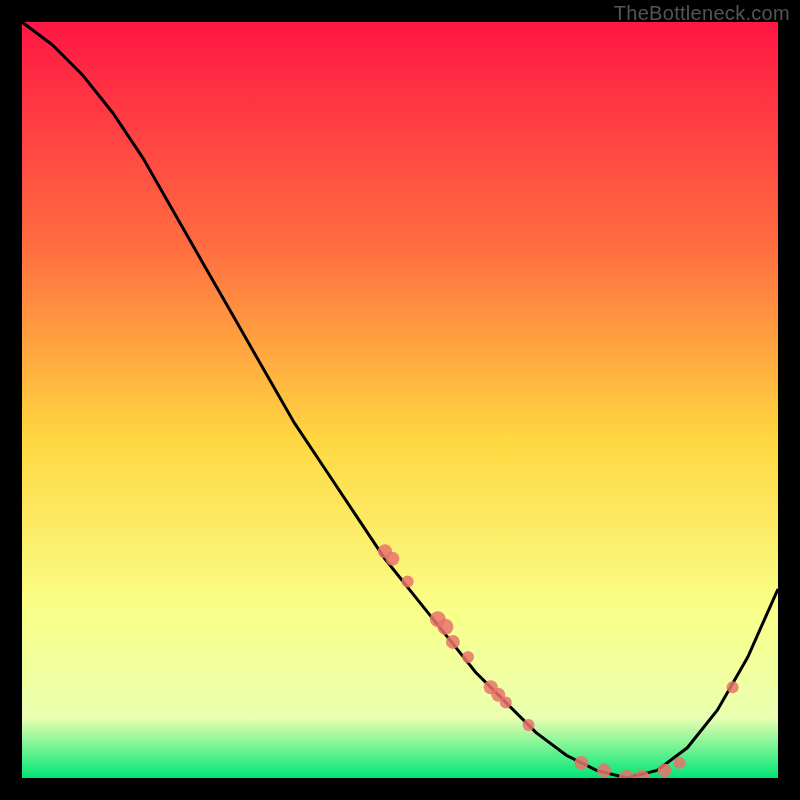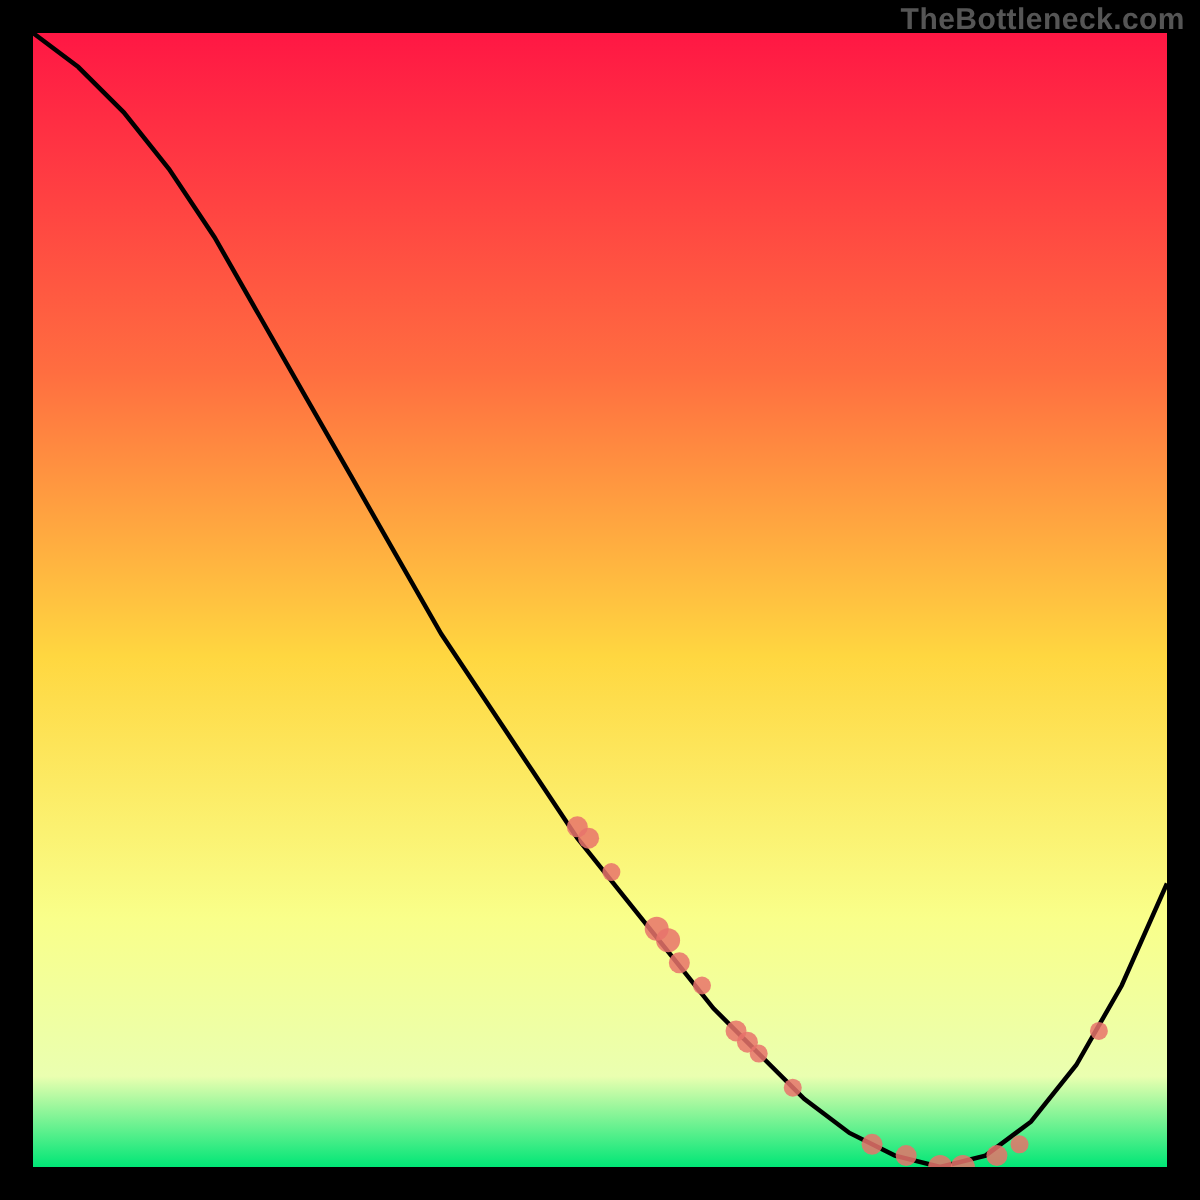--- a/index.html
+++ b/index.html
@@ -10,21 +10,21 @@
     background: #000;
     font-family: Arial, Helvetica, sans-serif;
     overflow: hidden;
   }
   .watermark {
     position: absolute;
     top: 2px;
     right: 10px;
     color: #555;
     font-size: 20px;
-    font-weight: bold;
+    font-weight: normal;
     letter-spacing: 0.3px;
     z-index: 10;
   }
   .plot-frame {
     position: absolute;
     left: 22px;
     top: 22px;
     width: 756px;
     height: 756px;
     background: #000;

